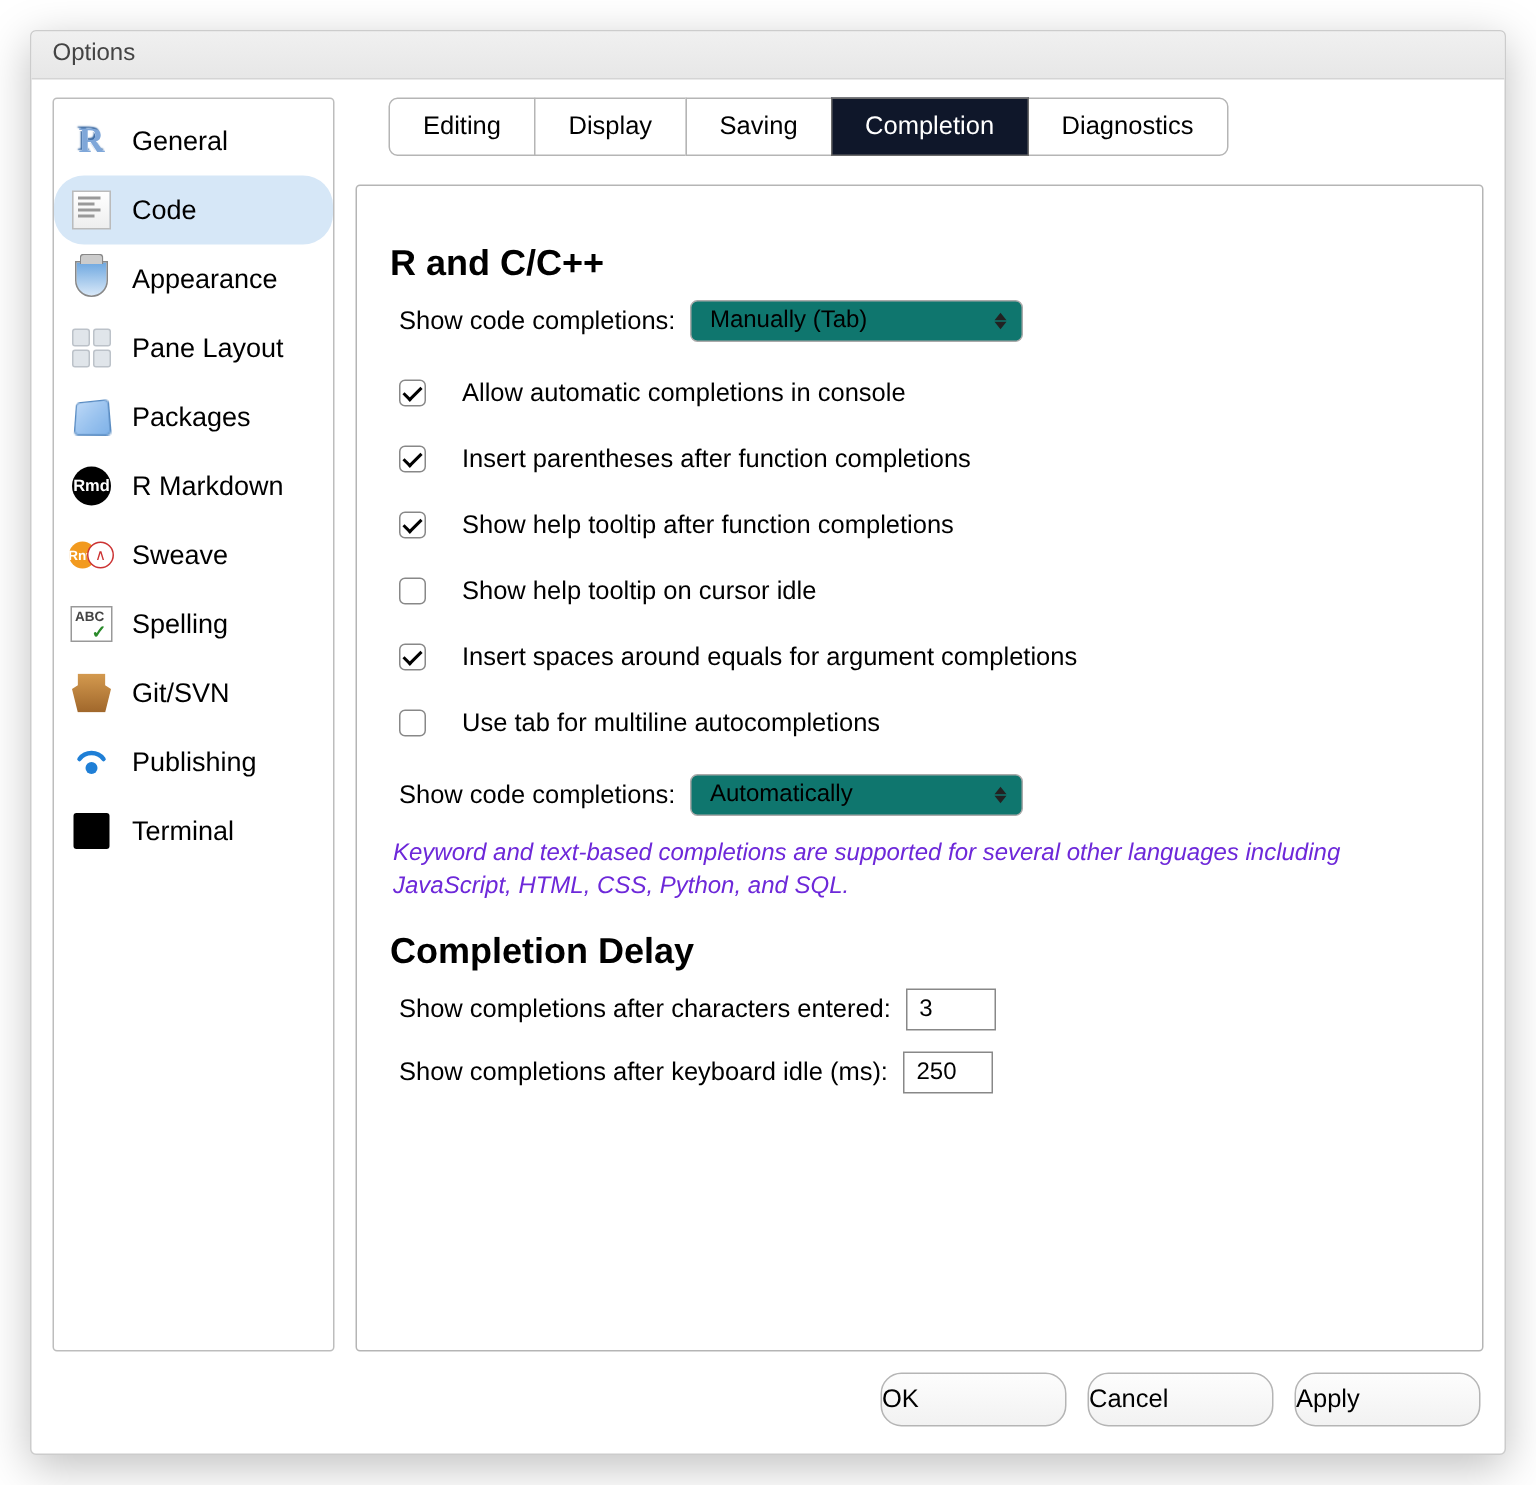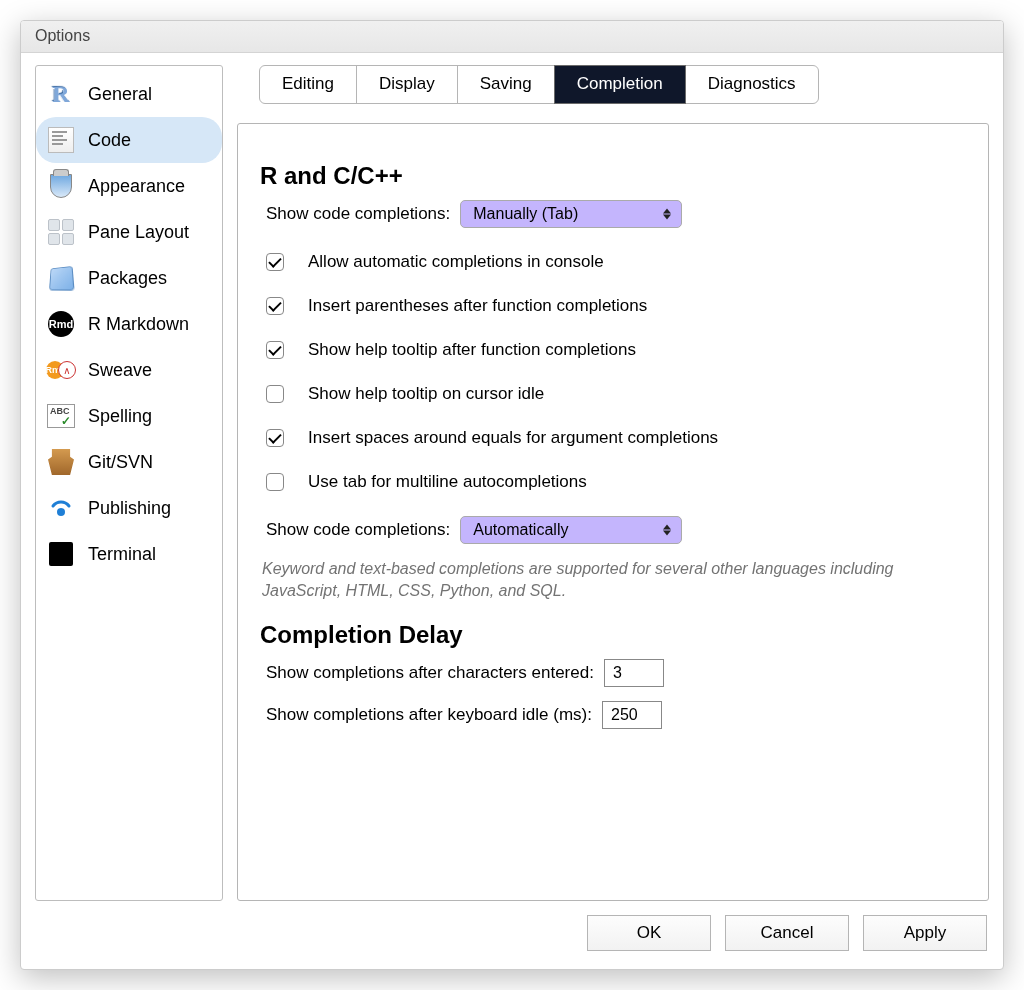--- a/index.html
+++ b/index.html
@@ -120,21 +120,21 @@
     font-size: 17px;
   }
   .indent { padding-left: 6px; }
   .select-wrap {
     display: inline-flex;
     align-items: center;
     border: 1px solid #aaa;
     border-radius: 5px;
     padding: 4px 28px 4px 12px;
     min-width: 222px;
-    background: #c4b5fd;
+    background: #0f766e;
     position: relative;
     font-size: 16px;
   }
   .select-caret {
     position: absolute;
     right: 10px;
     top: 50%;
     transform: translateY(-50%);
     display: flex;
     flex-direction: column;
@@ -169,21 +169,21 @@
   .checkbox.checked::after {
     content: '';
     width: 10px;
     height: 5px;
     border-left: 2px solid #000;
     border-bottom: 2px solid #000;
     transform: rotate(-45deg) translate(1px, -1px);
   }
   .note {
     font-style: italic;
-    color: #737373;
+    color: #6d28d9;
     font-size: 16px;
     line-height: 1.35;
     margin: 12px 0 20px 0;
     padding-left: 2px;
   }
   .text-input {
     border: 1px solid #888;
     padding: 4px 8px;
     width: 60px;
     font-size: 16px;
@@ -193,23 +193,23 @@
     display: flex;
     justify-content: flex-end;
     gap: 14px;
     padding: 14px 16px 18px 16px;
   }
   .btn {
     min-width: 124px;
     padding: 7px 0;
     border: 1px solid #b5b5b5;
     background: linear-gradient(#fdfdfd, #f2f2f2);
-    border-radius: 0;
+    border-radius: 14px;
     font-size: 17px;
-    text-align: center;
+    text-align: left;
     cursor: pointer;
   }
   
   .ic-general { font-family: Georgia, serif; font-weight: bold; font-size: 24px; color: #7fa7d9; text-shadow: 0 1px 0 #fff, -1px -1px 1px #3b6aa3; }
   .ic-code { width:26px;height:26px;border:1px solid #bbb;background:linear-gradient(#fff,#eee);display:flex;flex-direction:column;gap:2px;padding:3px; }
   .ic-code .ln { height:2px;background:#999;width:85%; }
   .ic-code .ln.s { width:60%; }
   .ic-appearance { width:22px;height:24px;border-radius:0 0 11px 11px;background:linear-gradient(#6fa8e0,#d8e8f8);border:1px solid #888;position:relative; }
   .ic-appearance::before { content:'';position:absolute;top:-6px;left:50%;transform:translateX(-50%);width:14px;height:6px;border:1px solid #888;border-bottom:0;border-radius:3px 3px 0 0;background:#ccc; }
   .ic-pane { width:26px;height:26px;display:grid;grid-template-columns:1fr 1fr;grid-template-rows:1fr 1fr;gap:2px; }

